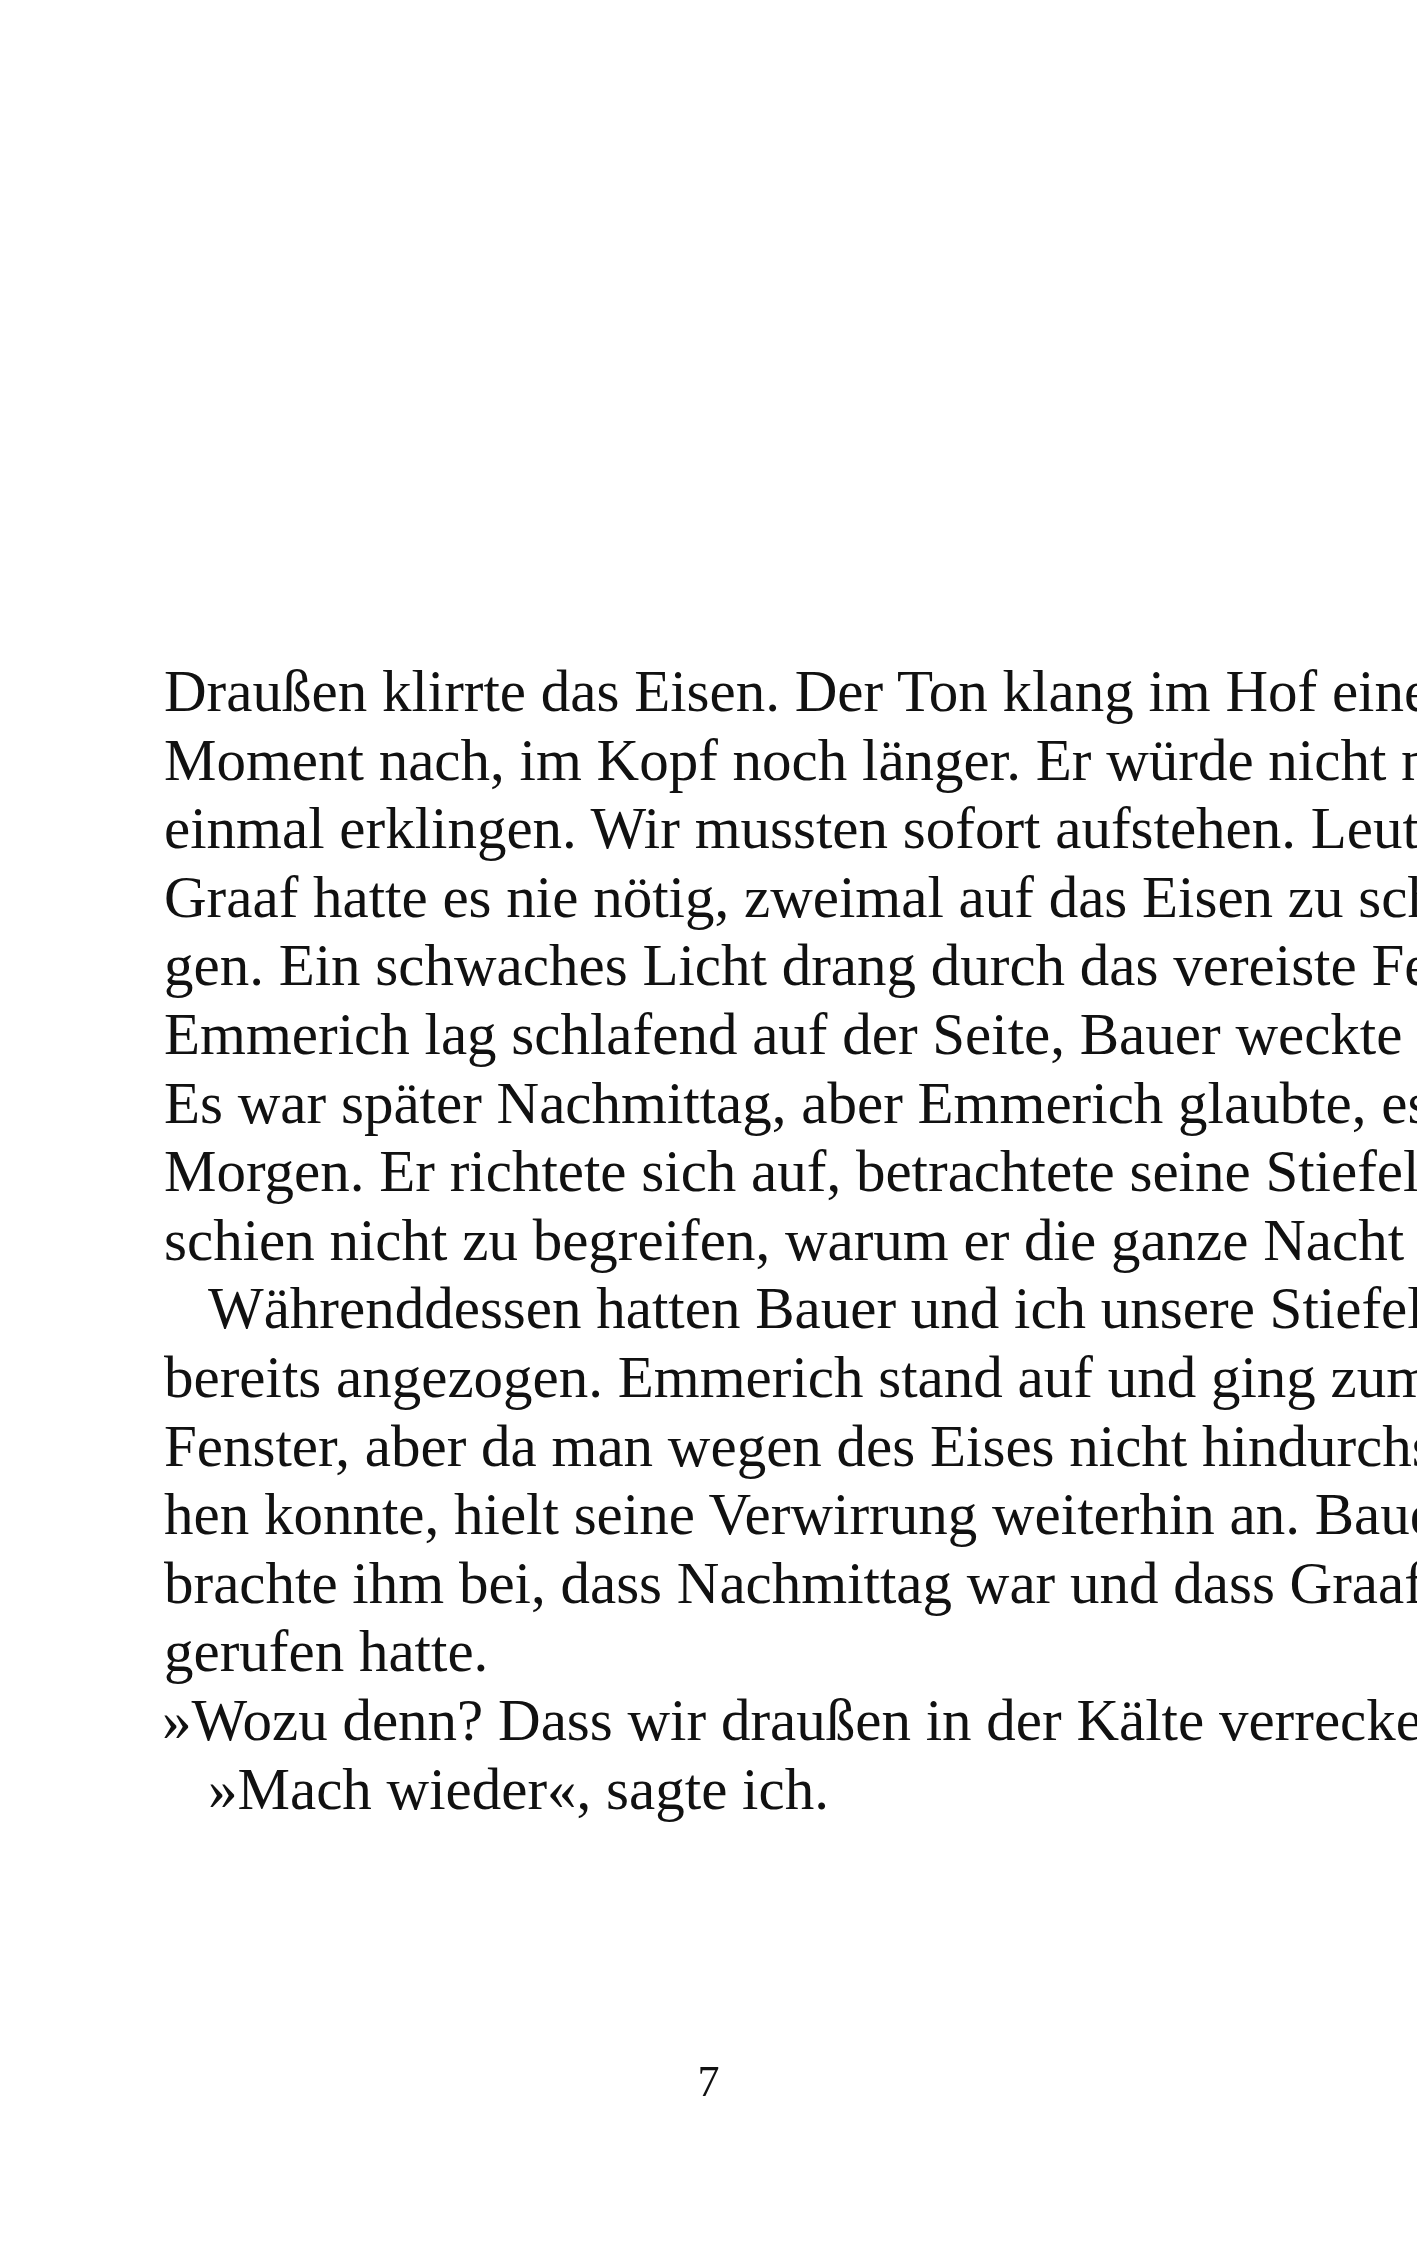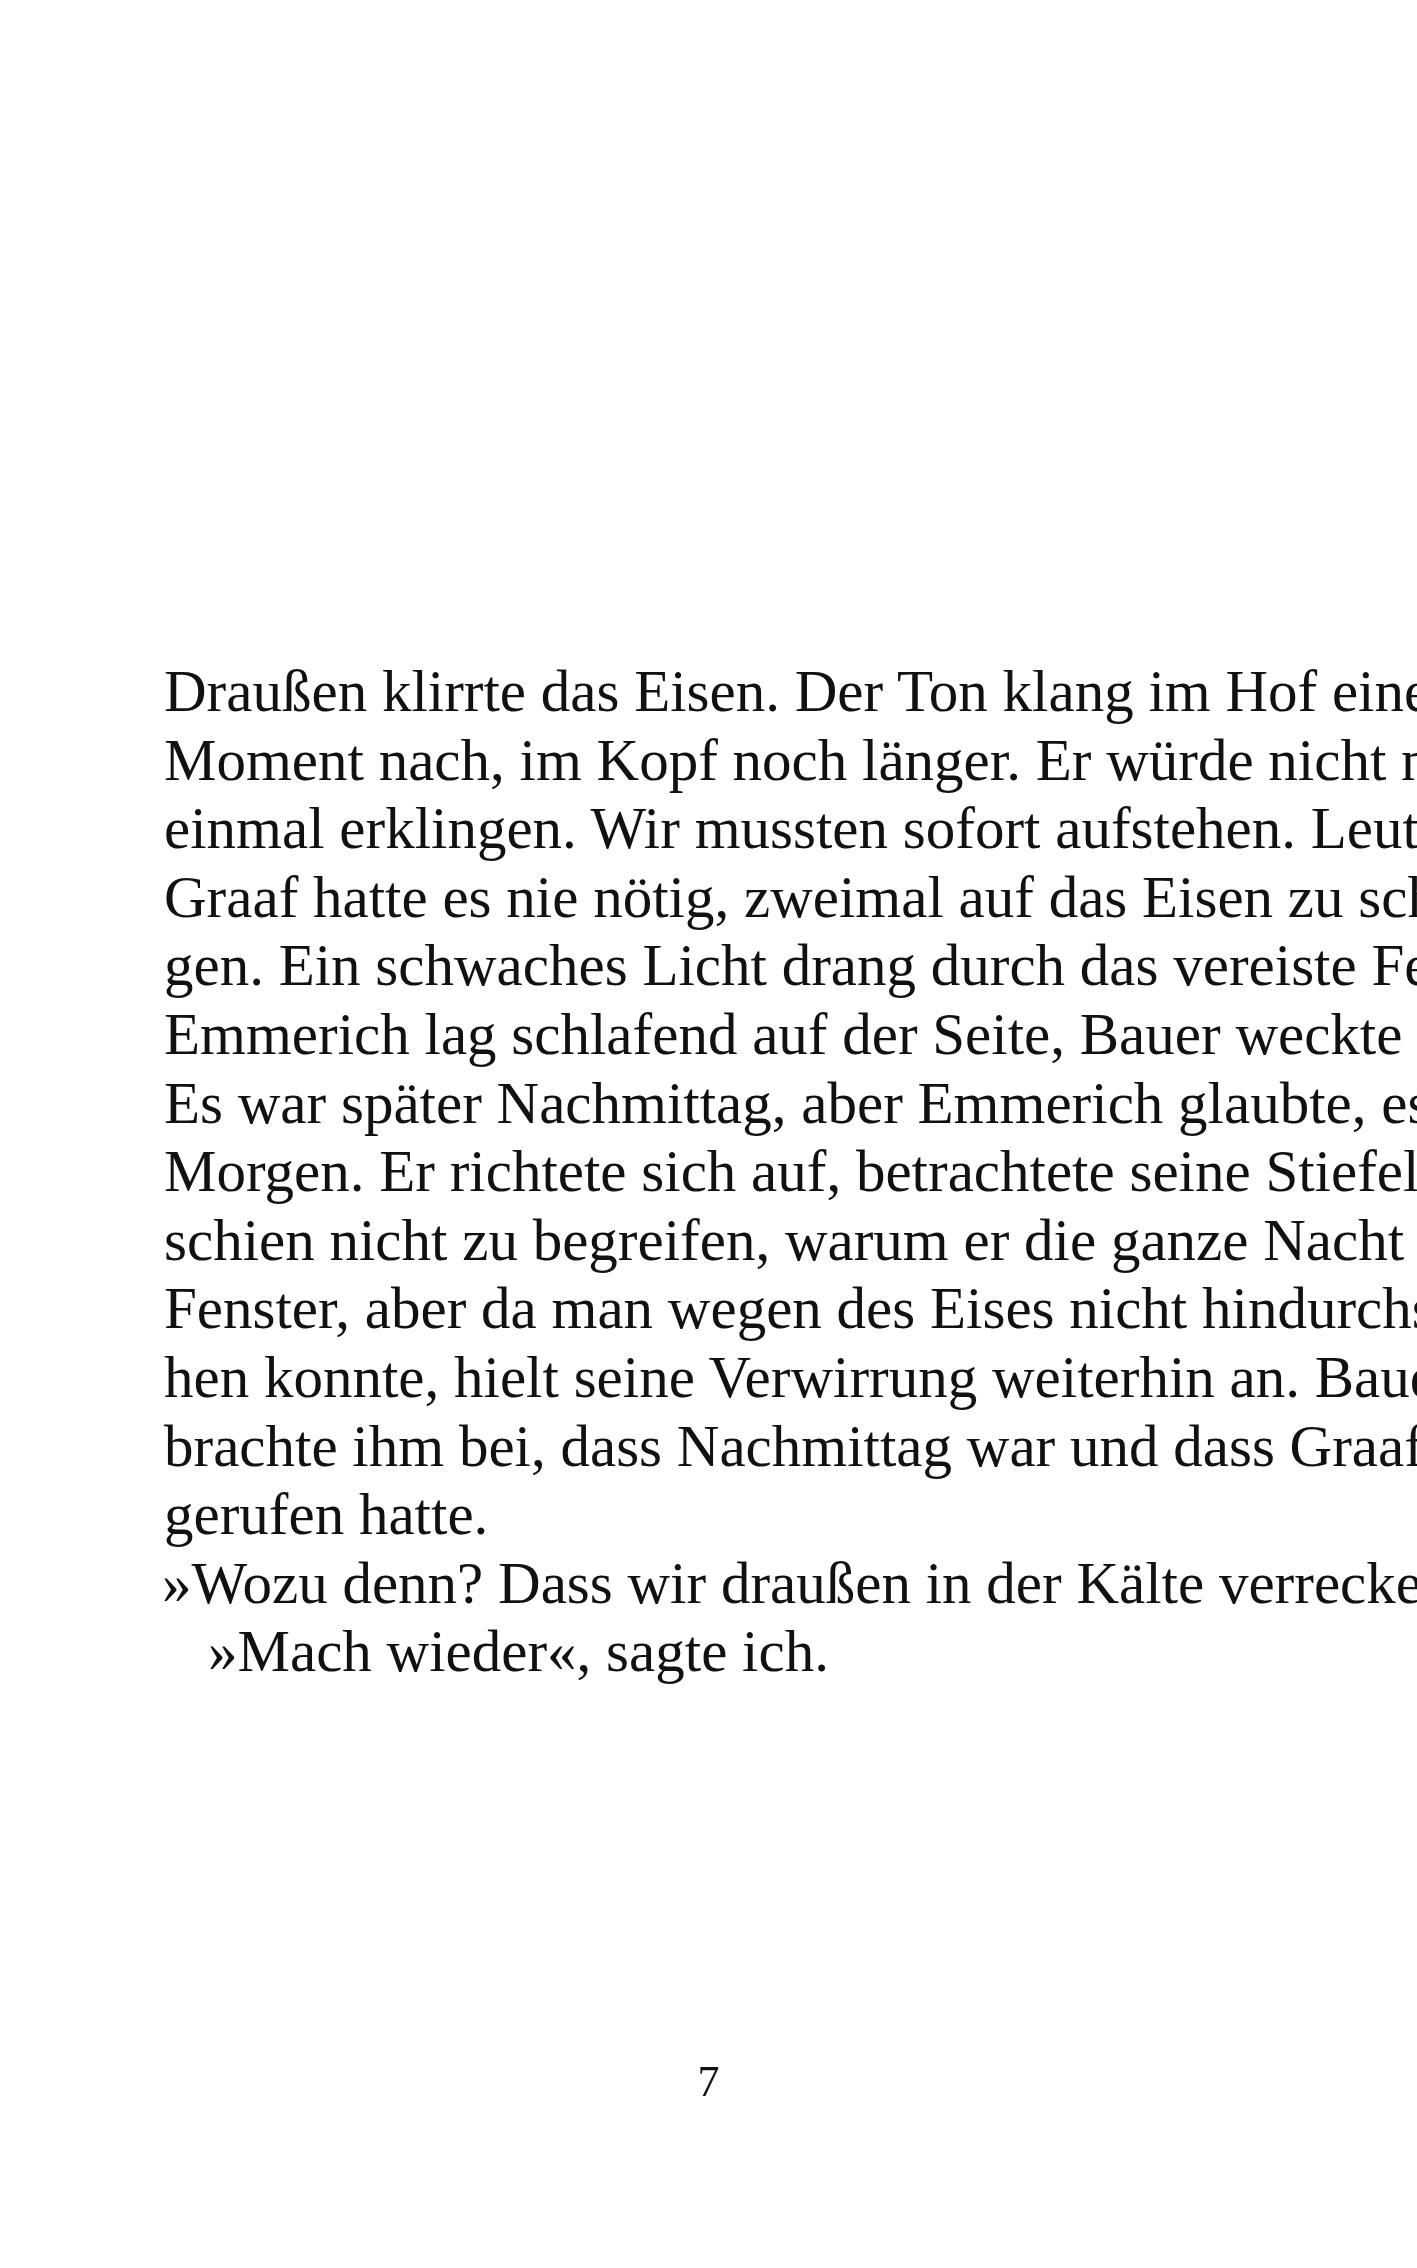--- a/index.html
+++ b/index.html
@@ -36,20 +36,22 @@
       <span class="line">einmal erklingen. Wir mussten sofort aufstehen. Leutnant</span>
       <span class="line">Graaf hatte es nie nötig, zweimal auf das Eisen zu schla-</span>
       <span class="line">gen. Ein schwaches Licht drang durch das vereiste Fenster.</span>
       <span class="line">Emmerich lag schlafend auf der Seite, Bauer weckte ihn.</span>
       <span class="line">Es war später Nachmittag, aber Emmerich glaubte, es sei</span>
       <span class="line">Morgen. Er richtete sich auf, betrachtete seine Stiefel und</span>
       <span class="line">schien nicht zu begreifen, warum er die ganze Nacht in</span>
     </div>
 
     <div>
+      <span class="line indent">Währenddessen hatten Bauer und ich unsere Stiefel</span>
+      <span class="line">bereits angezogen. Emmerich stand auf und ging zum</span>
       <span class="line">Fenster, aber da man wegen des Eises nicht hindurchse-</span>
       <span class="line">hen konnte, hielt seine Verwirrung weiterhin an. Bauer</span>
       <span class="line">brachte ihm bei, dass Nachmittag war und dass Graaf uns</span>
       <span class="line last">gerufen hatte.</span>
     </div>
 
     <div>
       <span class="line last hang">»Wozu denn? Dass wir draußen in der Kälte verrecken?«</span>
     </div>
 

